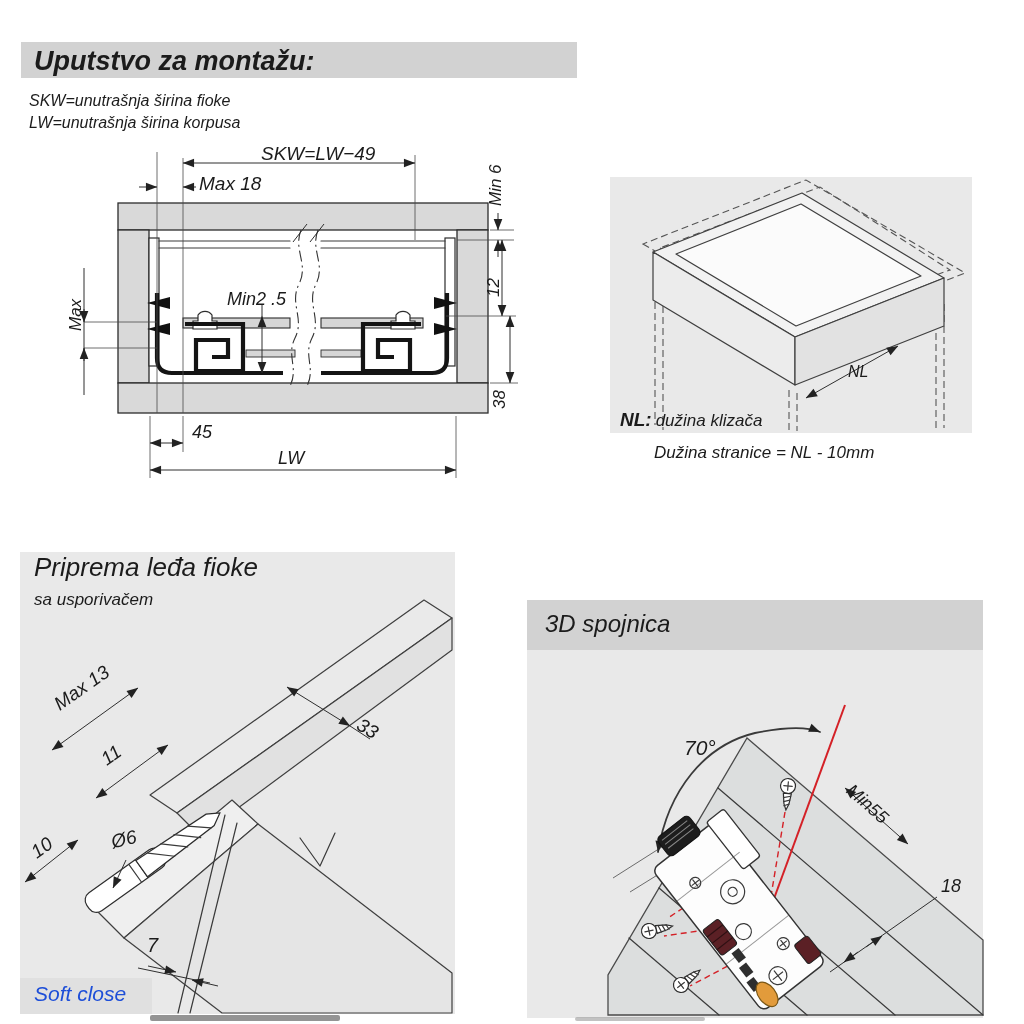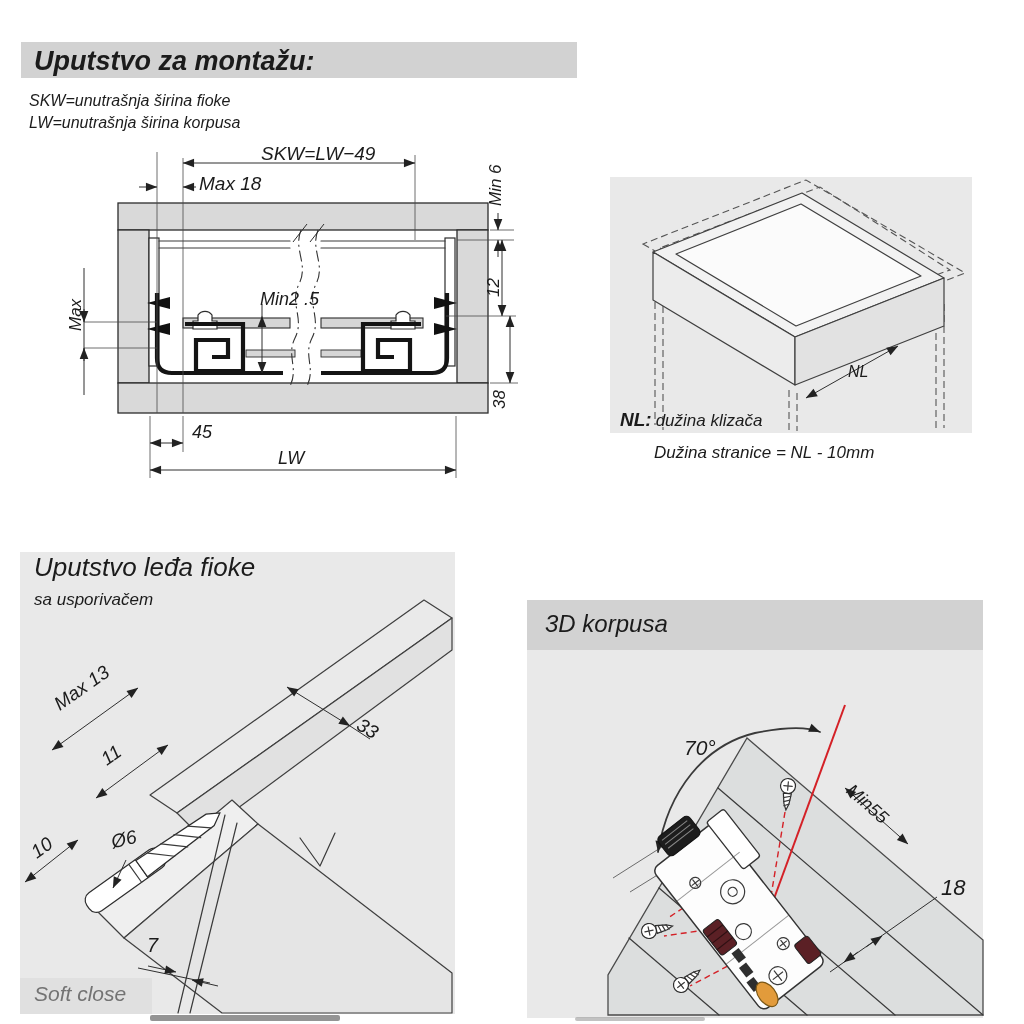--- a/index.html
+++ b/index.html
@@ -105,21 +105,21 @@
       <line class="dim" x1="84" y1="361" x2="84" y2="348" marker-end="url(#arr1)"></line>
       <line class="dim" x1="150" y1="443" x2="183" y2="443" marker-start="url(#arr1)" marker-end="url(#arr1)"></line>
       <line class="dim" x1="150" y1="470" x2="456" y2="470" marker-start="url(#arr1)" marker-end="url(#arr1)"></line>
     </g>
   </svg>
   <div class="t" style="left:230px;top:143px;font-size:19px;margin-left:31px;">SKW=LW−49</div>
   <div class="t" style="left:199px;top:173px;font-size:19px;">Max 18</div>
   <div class="t rot" style="left:486px;top:206px;font-size:17px;transform:rotate(-90deg);">Min 6</div>
   <div class="t rot" style="left:484px;top:297px;font-size:17px;transform:rotate(-90deg);">12</div>
   <div class="t rot" style="left:490px;top:409px;font-size:17px;transform:rotate(-90deg);">38</div>
-  <div class="t" style="left:227px;top:289px;font-size:18px;margin-left:33px;">Min2 .5</div>
+  <div class="t" style="left:227px;top:289px;font-size:18px;">Min2 .5</div>
   <div class="t rot" style="left:66px;top:331px;font-size:17px;transform:rotate(-90deg);">Max</div>
   <div class="t" style="left:192px;top:422px;font-size:18px;">45</div>
   <div class="t" style="left:278px;top:448px;font-size:18px;">LW</div>
 
   <div class="panel" style="left:610px;top:177px;width:362px;height:256px;"></div>
   <svg style="left:610px;top:177px;" width="362" height="256" viewBox="610 177 362 256">
     <defs>
       <marker id="arr2" viewBox="0 0 12 10" refX="11" refY="5" markerWidth="13" markerHeight="11" orient="auto-start-reverse" markerUnits="userSpaceOnUse">
         <path d="M0.8,1 L11.2,5 L0.8,9 Z" fill="#222"></path>
       </marker>
@@ -181,30 +181,30 @@
       <line class="dim" x1="96" y1="798" x2="168" y2="745" marker-start="url(#arr3)" marker-end="url(#arr3)"></line>
       <line class="dim" x1="287" y1="687" x2="350" y2="726" marker-start="url(#arr3)" marker-end="url(#arr3)"></line>
       <line class="dim" x1="350" y1="726" x2="370" y2="739"></line>
       <line class="dim" x1="25" y1="882" x2="78" y2="840" marker-start="url(#arr3)" marker-end="url(#arr3)"></line>
       <line class="dim" x1="126" y1="860" x2="113" y2="888" marker-end="url(#arr3)"></line>
       <line class="dim" x1="138" y1="968" x2="210" y2="983"></line>
       <line class="dim" x1="148" y1="966" x2="176" y2="972" marker-end="url(#arr3)"></line>
       <line class="dim" x1="218" y1="986" x2="192" y2="980" marker-end="url(#arr3)"></line>
     </g>
   </svg>
-  <div class="t" style="left:34px;top:553px;font-size:26px;">Uputstvo leđa fioke</div>
+  <div class="t" style="left:34px;top:553px;font-size:26px;">Priprema leđa fioke</div>
   <div class="t" style="left:34px;top:590px;font-size:17px;">sa usporivačem</div>
   <div class="t rot" style="left:50px;top:697px;font-size:19px;transform:rotate(-35deg);">Max 13</div>
   <div class="t rot" style="left:97px;top:752px;font-size:19px;transform:rotate(-35deg);">11</div>
   <div class="t rot" style="left:364px;top:714px;font-size:19px;transform:rotate(31deg);">33</div>
   <div class="t rot" style="left:27px;top:845px;font-size:19px;transform:rotate(-35deg);">10</div>
   <div class="t rot" style="left:109px;top:832px;font-size:19px;transform:rotate(-14deg);">Ø6</div>
   <div class="t" style="left:147px;top:934px;font-size:20px;">7</div>
   <div class="badge" style="left:20px;top:978px;width:132px;height:36px;">
-    <span class="t" style="left:14px;top:4px;font-size:21px;color:#737373;text-align:right;">Soft close</span>
+    <span class="t" style="left:14px;top:4px;font-size:21px;color:#1d4ed8;text-align:right;">Soft close</span>
   </div>
 
   <div class="bar" style="left:527px;top:600px;width:456px;height:50px;"></div>
   <div class="panel" style="left:527px;top:650px;width:456px;height:368px;"></div>
   <svg style="left:527px;top:650px;" width="456" height="368" viewBox="527 650 456 368">
     <defs>
       <marker id="arr4" viewBox="0 0 12 10" refX="11" refY="5" markerWidth="13" markerHeight="11" orient="auto-start-reverse" markerUnits="userSpaceOnUse">
         <path d="M0.8,1 L11.2,5 L0.8,9 Z" fill="#222"></path>
       </marker>
     </defs>
@@ -285,21 +285,21 @@
       <line x1="-8" y1="18" x2="-8" y2="38" stroke="#2e1013" stroke-width="1.2"></line>
       <line x1="0" y1="18" x2="0" y2="38" stroke="#2e1013" stroke-width="1.2"></line>
       <line x1="8" y1="18" x2="8" y2="38" stroke="#2e1013" stroke-width="1.2"></line>
       <rect x="52" y="-42" width="24" height="17" rx="3" fill="#5b2025" stroke="#222"></rect>
       <rect x="20" y="20" width="12" height="9" fill="#2e2e2e"></rect>
       <rect x="36" y="23" width="12" height="9" fill="#2e2e2e"></rect>
       <rect x="52" y="26" width="12" height="9" fill="#2e2e2e"></rect>
       <ellipse cx="74" cy="26" rx="14" ry="8.5" fill="#e29b3b" stroke="#7a5716" stroke-width="1.2"></ellipse>
     </g>
   </svg>
-  <div class="t" style="left:545px;top:611px;font-size:24px;">3D korpusa</div>
+  <div class="t" style="left:545px;top:611px;font-size:24px;">3D spojnica</div>
   <div class="t" style="left:684px;top:736px;font-size:21px;">70°</div>
   <div class="t rot" style="left:856px;top:780px;font-size:18px;transform:rotate(42deg);">Min55</div>
-  <div class="t" style="left:941px;top:876px;font-size:22px;">18</div>
+  <div class="t" style="left:941px;top:876px;font-size:18px;">18</div>
 
   <div class="streak" style="left:150px;top:1015px;width:190px;height:6px;background:#707070;opacity:.75;"></div>
   <div class="streak" style="left:575px;top:1017px;width:130px;height:4px;background:#9a9a9a;opacity:.6;"></div>
 
 </div>
 
 </body></html>

